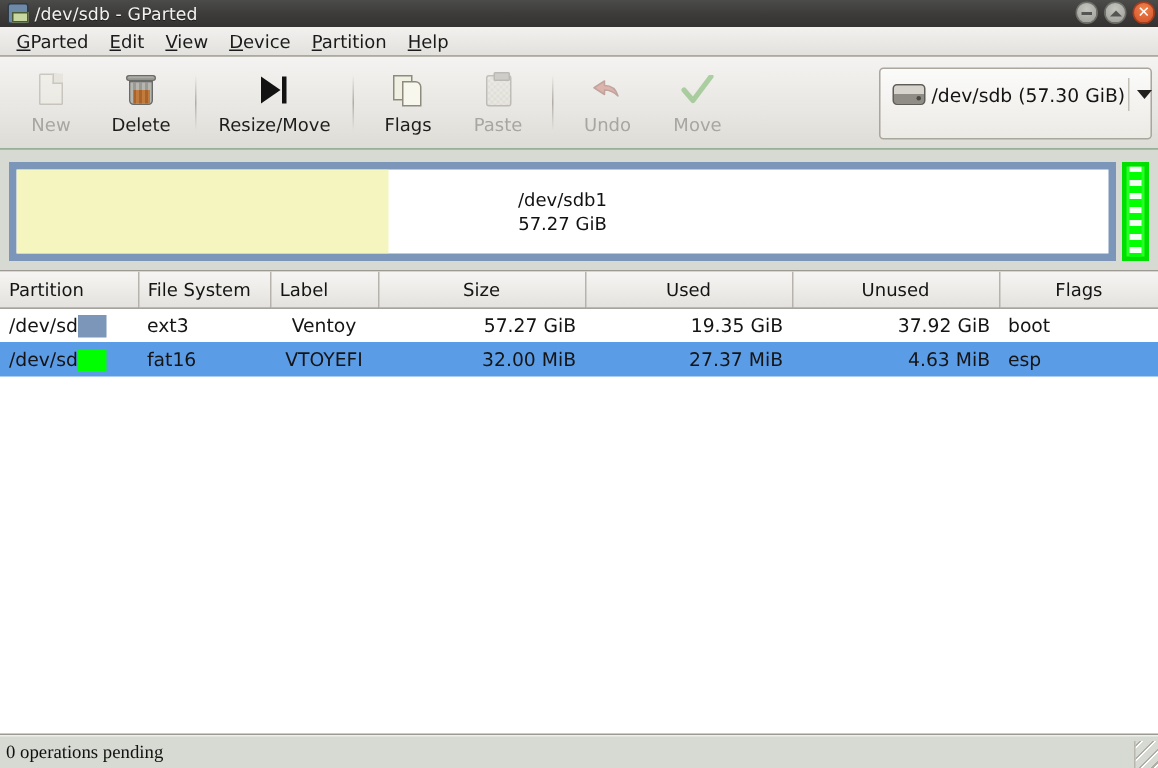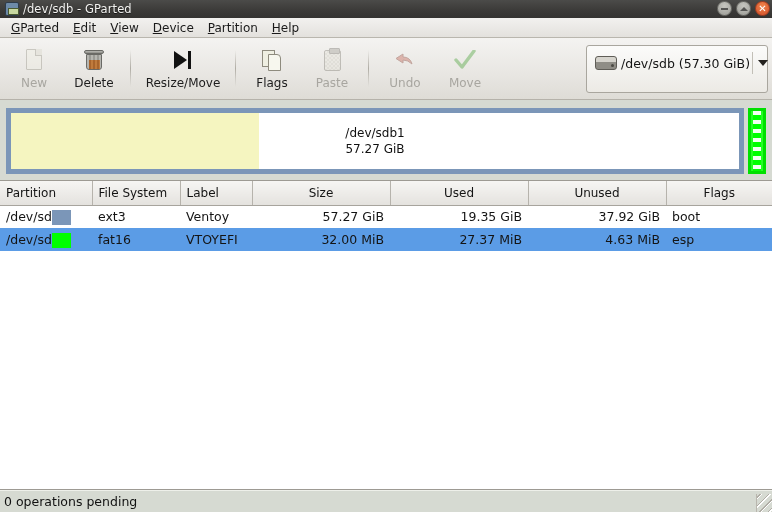--- a/index.html
+++ b/index.html
@@ -391,21 +391,21 @@
   table.parts tbody td {
     font-size: 12.5px;
     color: #141414;
     height: 23px;
     padding: 0 6px;
     white-space: nowrap;
     cursor: default;
   }
   td.v-partition { text-align: right; padding-right: 8px; }
   td.v-fs        { text-align: left; }
-  td.v-label     { text-align: left; }
+  td.v-label     { text-align: center; }
   td.v-size, td.v-used, td.v-unused { text-align: right; padding-right: 10px; }
   td.v-flags     { text-align: left; }
   td.v-swatch    { width: 26px; padding: 0; }
   .swatch {
     display: inline-block;
     width: 19px; height: 15px;
     vertical-align: middle;
     border: 0;
   }
   tr.row-selected td { background: #5b9ce6; color: #ffffff; }
@@ -413,20 +413,21 @@
   
   .statusbar {
     height: 22px;
     background: #d6dad2;
     display: flex;
     align-items: center;
     padding-left: 4px;
     flex: 0 0 auto;
     position: relative;
     border-top: 1px solid #eef0ea;
+    font-family: Liberation Serif, serif;
   }
   .status-text {
     font-size: 12.5px;
     color: #111;
     white-space: nowrap;
   }
   .resize-grip {
     position: absolute;
     right: 0; bottom: 0;
     width: 16px; height: 18px;

